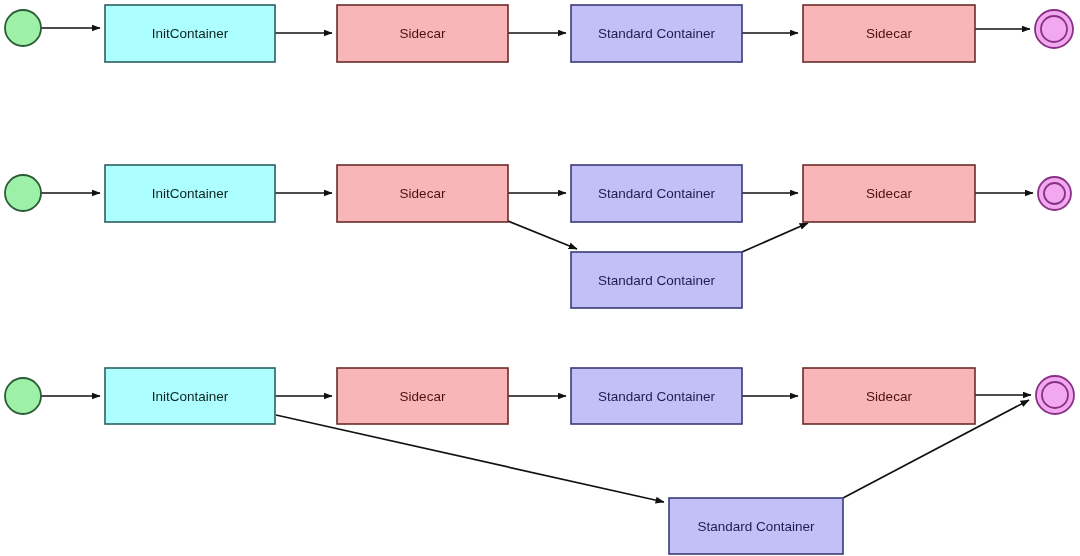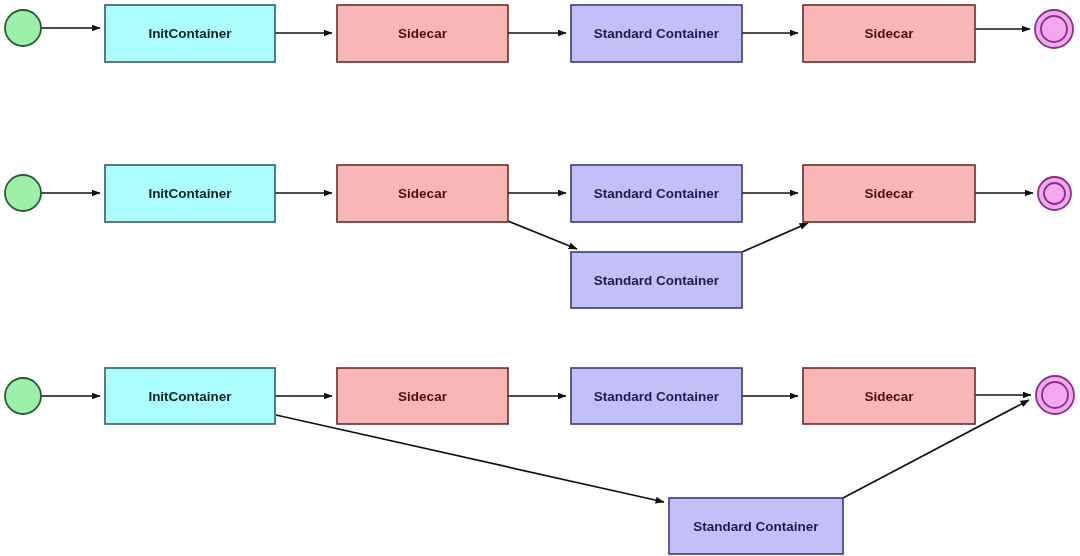--- a/index.html
+++ b/index.html
@@ -10,21 +10,20 @@
   body {
     width: 1080px;
     height: 556px;
     font-family: "Liberation Sans", sans-serif;
     overflow: hidden;
   }
   #diagram-root {
     position: relative;
     width: 1080px;
     height: 556px;
-    font-weight: bold;
   }
   svg.flow {
     display: block;
     width: 1080px;
     height: 556px;
   }
   .node-label {
     font-family: "Liberation Sans", sans-serif;
     font-size: 13.5px;
     dominant-baseline: middle;

